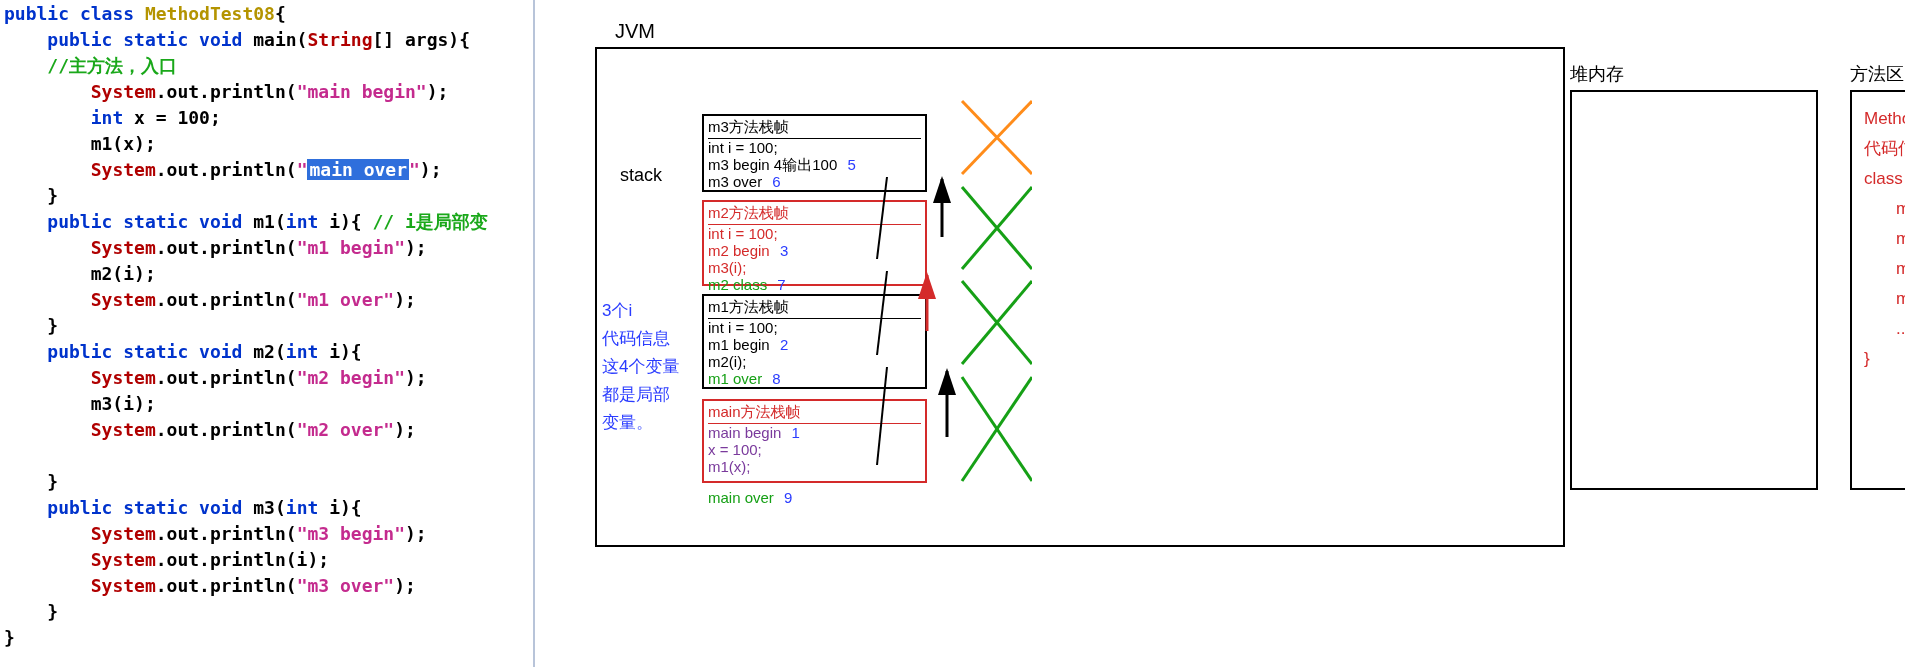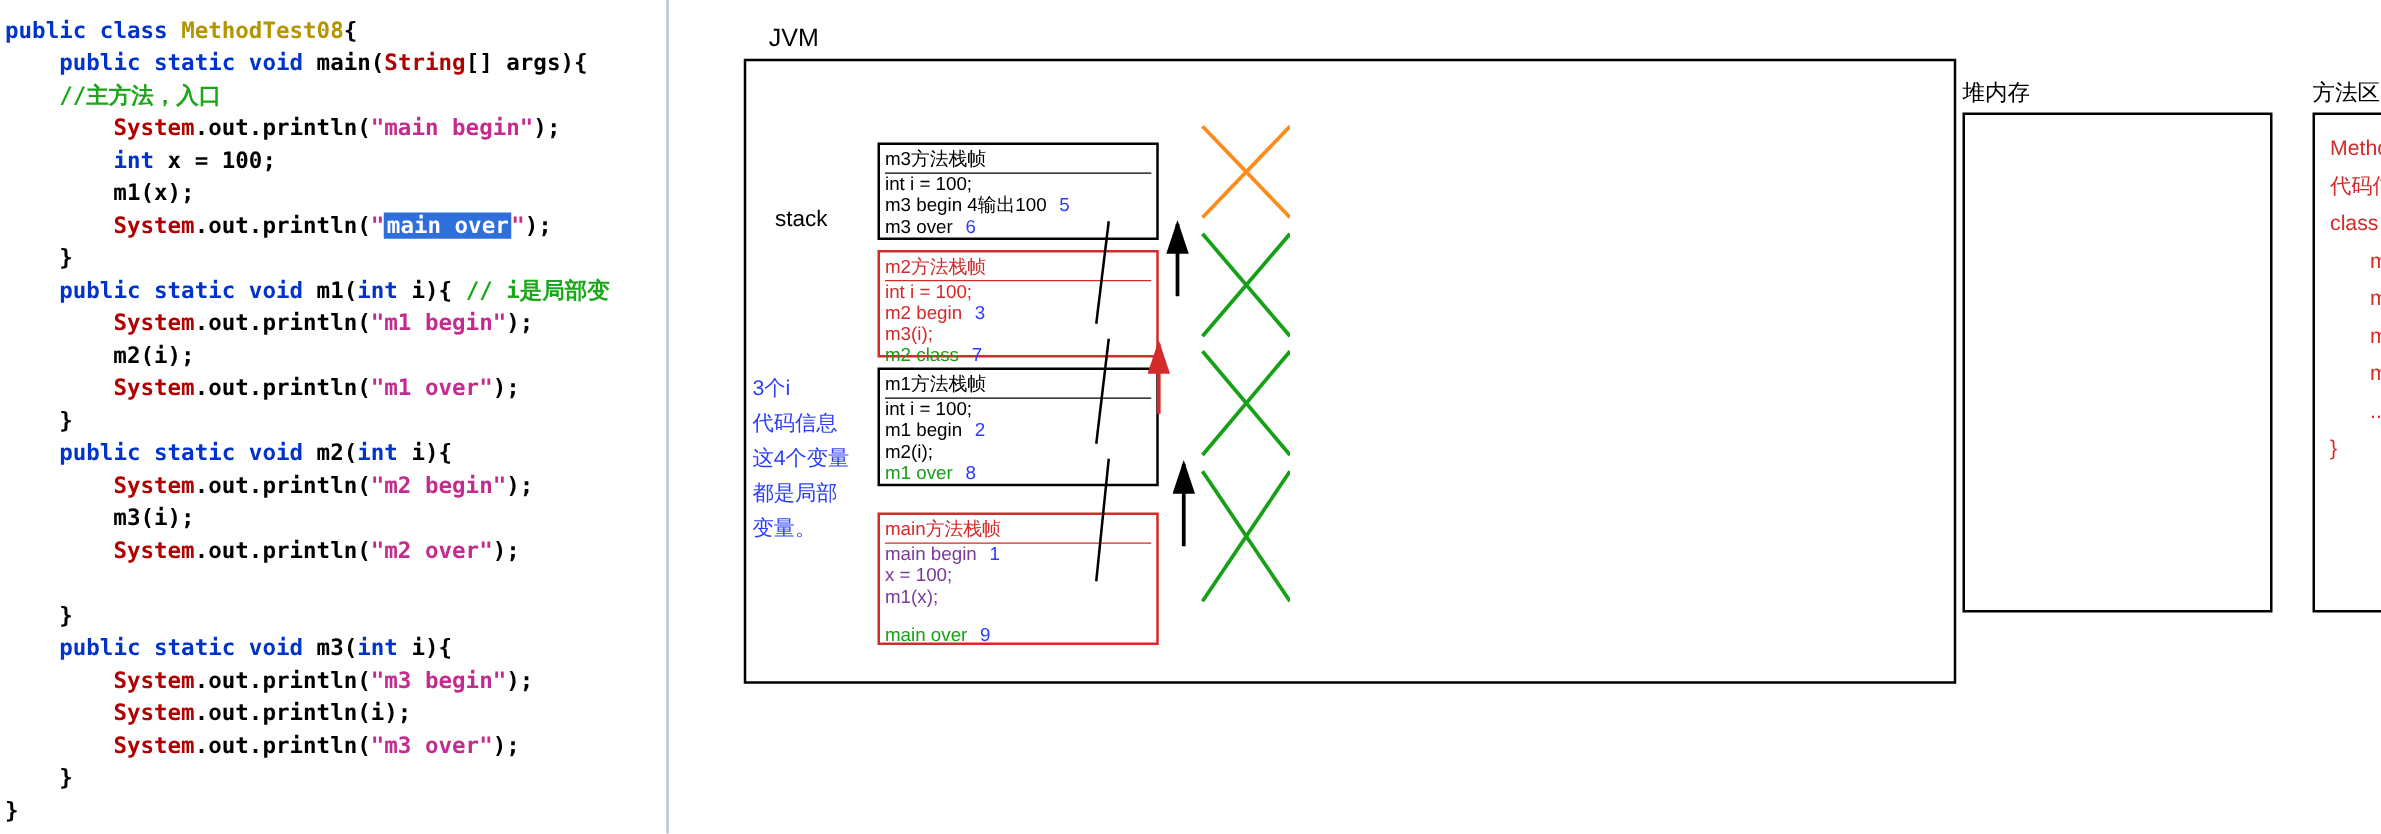--- a/index.html
+++ b/index.html
@@ -1,18 +1,18 @@
 <!DOCTYPE html>
 <html><head>
 <meta charset="utf-8">
 <style>
 * { margin: 0; padding: 0; box-sizing: border-box; }
 body { font-family: "Microsoft YaHei", Arial, sans-serif; background: #fff; width: 1905px; height: 667px; overflow: hidden; }
 .container { display: flex; height: 100%; }
-.code-pane { width: 535px; background: #fff; border-right: 2px solid #b8c4d9; padding: 12px 4px; font-family: Consolas, monospace; font-size: 18px; line-height: 26px; font-weight: bold; }
+.code-pane { width: 535px; background: #fff; border-right: 2px solid #b8c4d9; padding: 1px 4px; font-family: Consolas, monospace; font-size: 18px; line-height: 26px; font-weight: bold; }
 .kw { color: #0033cc; }
 .typ { color: #b00000; }
 .cmt { color: #1aa81a; }
 .str { color: #c42b8e; }
 .cls { color: #b49400; }
 .hl { background: #2f6fdc; color: #fff; padding: 0 2px; }
 .code-line { white-space: pre; }
 
 .diagram-pane { flex: 1; padding: 20px 20px 10px 60px; position: relative; }
 .jvm-label { font-size: 20px; margin-left: 20px; margin-bottom: 4px; }
@@ -23,21 +23,21 @@
 .heap-box { position: absolute; left: 1035px; top: 90px; width: 248px; height: 400px; border: 2px solid #000; }
 .heap-label { position: absolute; left: 1035px; top: 62px; font-size: 18px; }
 .method-box { position: absolute; left: 1315px; top: 90px; width: 260px; height: 400px; border: 2px solid #000; padding: 12px; font-size: 17px; color: #d42a2a; line-height: 30px; }
 .method-label { position: absolute; left: 1315px; top: 62px; font-size: 18px; }
 
 .stack-col { position: absolute; left: 105px; top: 25px; width: 225px; }
 .frame { border: 2px solid; position: relative; font-size: 15px; padding: 2px 4px; margin-top: 40px; }
 .frame-m3 { border-color: #000; height: 78px; }
 .frame-m2 { border-color: #d42a2a; height: 86px; margin-top: 8px; }
 .frame-m1 { border-color: #000; height: 95px; margin-top: 8px; }
-.frame-main { border-color: #d42a2a; height: 106px; margin-top: 21px; }
+.frame-main { border-color: #d42a2a; height: 84px; margin-top: 10px; }
 .ftitle { border-bottom: 1px solid; font-size: 15px; padding-bottom: 1px; }
 .fline { font-size: 15px; line-height: 17px; }
 .fnum { color: #2a3cff; margin-left: 6px; }
 .red { color: #d42a2a; }
 .green { color: #16a016; }
 .purple { color: #7a3a9c; }
 .indent { padding-left: 32px; }
 
 .svg-overlay { position: absolute; left: 105px; top: 25px; width: 225px; height: 470px; pointer-events: none; }
 </style>

